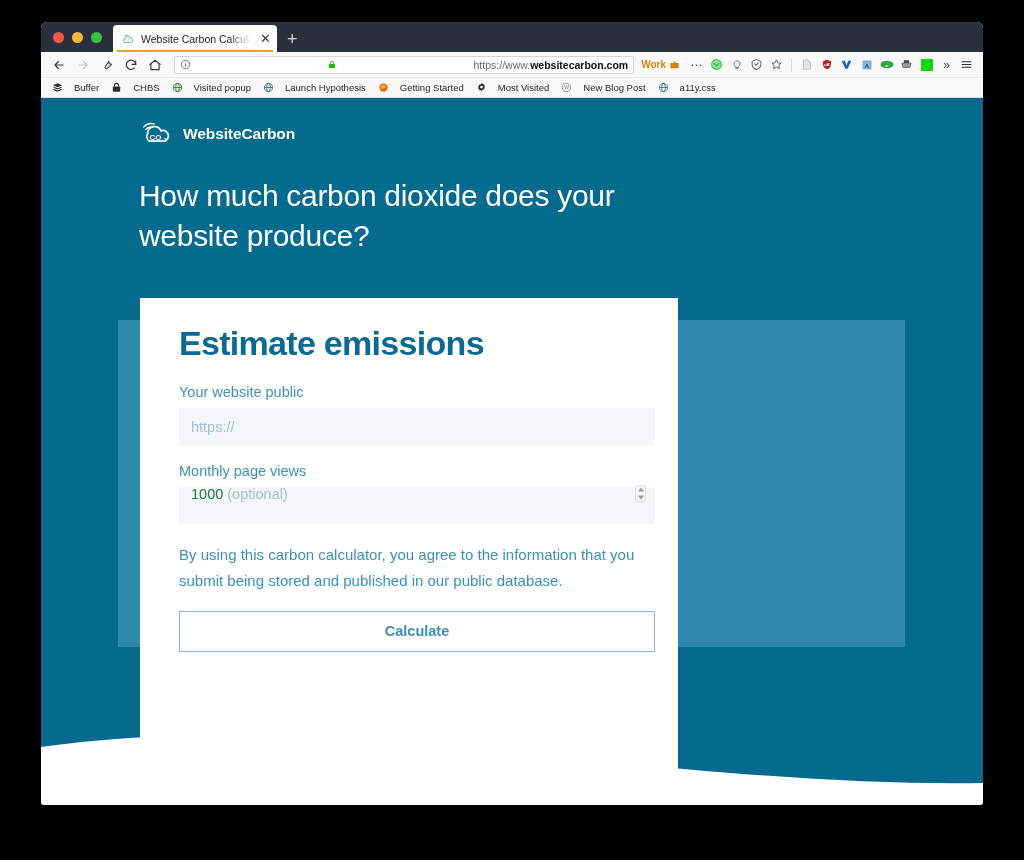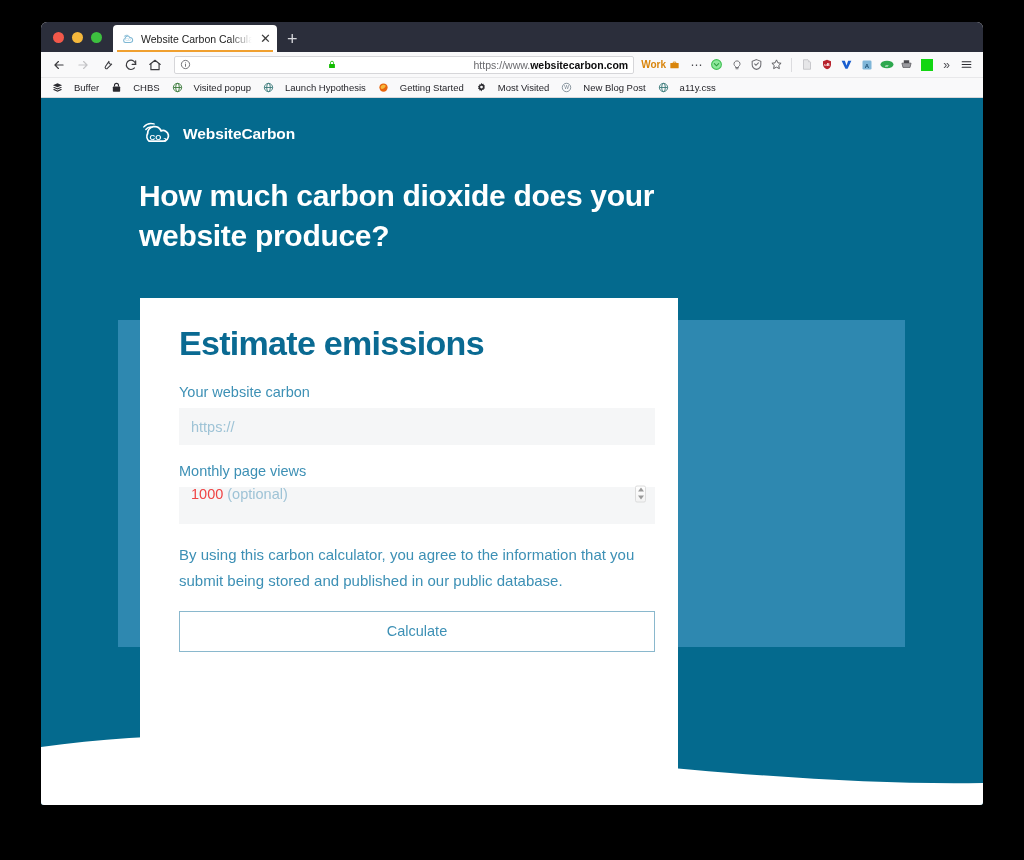--- a/index.html
+++ b/index.html
@@ -142,21 +142,21 @@
     display: flex; align-items: center; gap: 9px;
   }
   #logo-wordmark {
     color: #ffffff; font-size: 15.5px;
     font-weight: bold; letter-spacing: -0.1px;
   }
 
   #page-headline {
     position: absolute; left: 98px; top: 78px;
     color: #ffffff; font-size: 30px;
-    line-height: 1.33; font-weight: 700;
+    line-height: 1.33; font-weight: 400;
     letter-spacing: -0.3px;
     width: 520px;
   }
 
   #decor-panel {
     position: absolute;
     left: 77px; top: 222px;
     width: 787px; height: 327px;
     background: #2e88b0;
   }
@@ -189,21 +189,21 @@
   .text-field::placeholder { color: #9ec3d6; opacity: 1; }
   #pageviews-field-wrap { position: relative; margin-bottom: 18px; }
   #url-field-wrap { margin-bottom: 18px; }
 
   #pageviews-placeholder {
     position: absolute; left: 12px; top: 50%;
     transform: translateY(-50%);
     font-size: 14.5px; pointer-events: none;
     white-space: nowrap;
   }
-  #pv-ph-number { color: #ef4444; }
+  #pv-ph-number { color: #15803d; }
   #pv-ph-optional { color: #9ec3d6; }
 
   #number-stepper {
     position: absolute; right: 9px; top: 50%;
     transform: translateY(-50%);
     width: 11px; height: 17px;
     border: 1px solid #dcdcdc; border-radius: 2px;
     background: linear-gradient(#ffffff, #f3f3f3);
     display: flex; flex-direction: column;
     align-items: center; justify-content: space-around;
@@ -221,21 +221,21 @@
     color: #3d90b5; font-size: 15px;
     line-height: 1.72; margin-bottom: 17px;
   }
 
   #calculate-button {
     width: 100%; height: 41px;
     background: #ffffff;
     border: 1px solid #8ab8cd;
     color: #3d90b5; font-size: 14.5px;
     font-family: "Liberation Sans", sans-serif;
-    cursor: pointer; display: block;
+    cursor: pointer; display: block; font-weight: bold;
   }
 
   #bottom-wave { position: absolute; left: 0; bottom: 0; width: 100%; height: 110px; }
 </style>
 </head>
 <body>
 
 <div id="browser-window">
 
   <div id="tab-strip">
@@ -464,21 +464,21 @@
     </div>
 
     <h1 id="page-headline">How much carbon dioxide does your website produce?</h1>
 
     <div id="decor-panel"></div>
 
     <div id="estimate-card">
       <div id="card-heading">Estimate emissions</div>
 
       <div id="url-field-wrap">
-        <label class="field-label">Your website carbon</label>
+        <label class="field-label">Your website public</label>
         <input class="text-field" type="text" placeholder="https://" style="">
       </div>
 
       <div id="pageviews-field-wrap">
         <label class="field-label">Monthly page views</label>
         <input class="text-field" type="text" style="">
         <div id="pageviews-placeholder">
           <span id="pv-ph-number">1000</span><span id="pv-ph-optional"> (optional)</span>
         </div>
         <div id="number-stepper">

